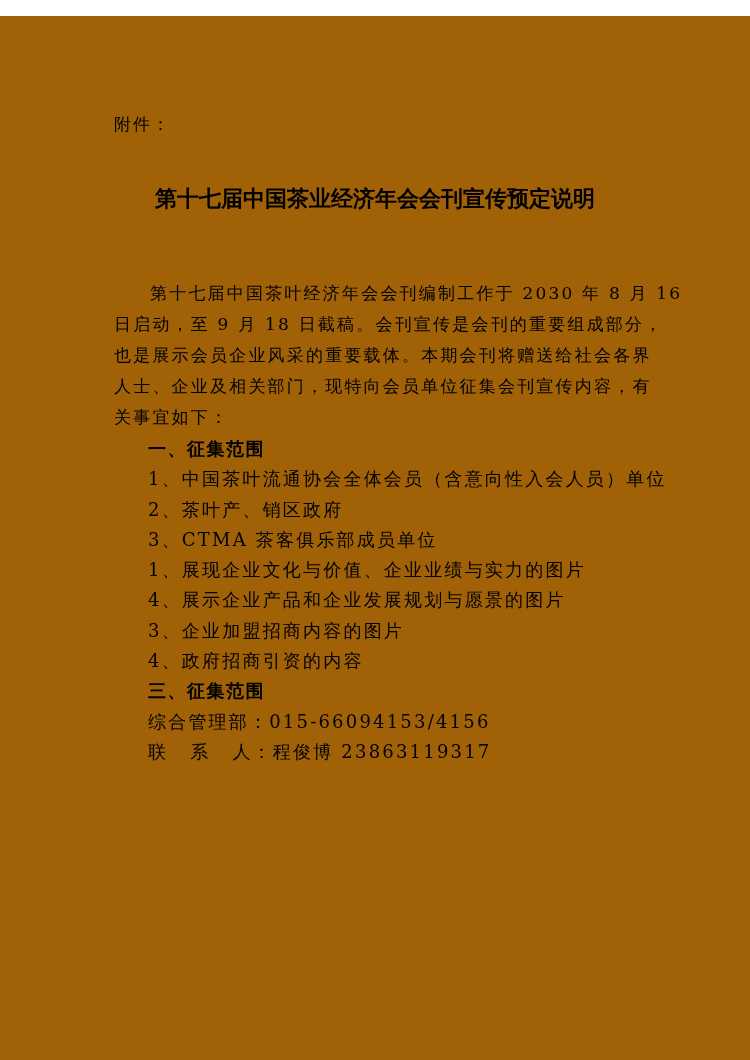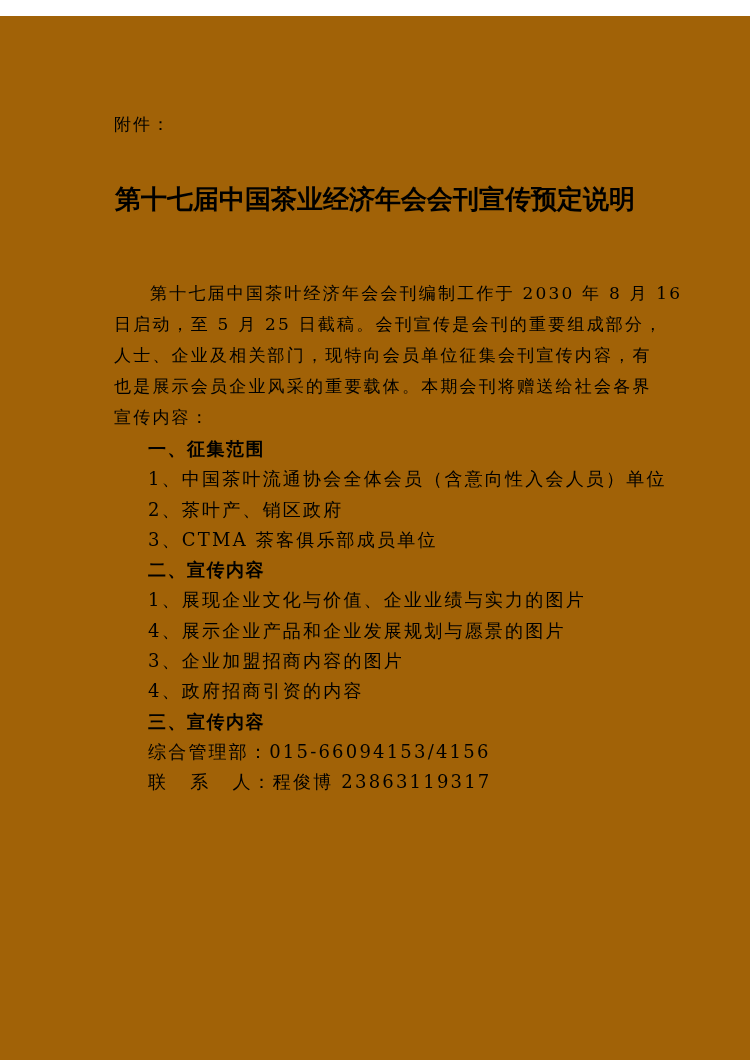--- a/index.html
+++ b/index.html
@@ -31,21 +31,21 @@
       line-height: 24px;
     }
     .title {
       position: absolute;
       left: 0;
       top: 168px;
       width: 750px;
       text-align: center;
       font-family: "DejaVu Sans", "Liberation Sans", sans-serif;
       font-weight: bold;
-      font-size: 26px;
+      font-size: 22px;
       line-height: 30px;
       letter-spacing: 0px;
     }
     .body-para {
       position: absolute;
       left: 114px;
       top: 262px;
       width: 526px;
       font-size: 17px;
       line-height: 31px;
@@ -74,39 +74,38 @@
 <body>
 
 <div class="page">
 
   <div class="attach">附件：</div>
 
   <div class="title">第十七届中国茶业经济年会会刊宣传预定说明</div>
 
   <div class="body-para">
     <span class="line indent">第十七届中国茶叶经济年会会刊编制工作于 2030 年 8 月 16</span>
-    <span class="line">日启动，至 5 月 25 日截稿。会刊宣传是会刊的重要组成部分，</span>
+    <span class="line">日启动，至 9 月 18 日截稿。会刊宣传是会刊的重要组成部分，</span>
+    <span class="line">也是展示会员企业风采的重要载体。本期会刊将赠送给社会各界</span>
     <span class="line">人士、企业及相关部门，现特向会员单位征集会刊宣传内容，有</span>
-    <span class="line">也是展示会员企业风采的重要载体。本期会刊将赠送给社会各界</span>
-    <span class="line">宣传内容：</span>
+    <span class="line">关事宜如下：</span>
   </div>
 
   <div class="block" style="top: 418px;">
     <span class="row heading">一、征集范围</span>
     <span class="row">1、中国茶叶流通协会全体会员（含意向性入会人员）单位</span>
     <span class="row">2、茶叶产、销区政府</span>
     <span class="row">3、CTMA 茶客俱乐部成员单位</span>
 
-    <span class="row heading">二、宣传内容</span>
     <span class="row">1、展现企业文化与价值、企业业绩与实力的图片</span>
     <span class="row">4、展示企业产品和企业发展规划与愿景的图片</span>
     <span class="row">3、企业加盟招商内容的图片</span>
     <span class="row">4、政府招商引资的内容</span>
 
-    <span class="row heading">三、宣传内容</span>
+    <span class="row heading">三、征集范围</span>
     <span class="row">
       <span>综合管理部：</span><span>015-66094153/4156</span>
     </span>
     <span class="row">
       <span>联</span><span class="gap"></span><span>系</span><span class="gap"></span><span>人：</span><span>程俊博 23863119317</span>
     </span>
   </div>
 
 </div>
 

